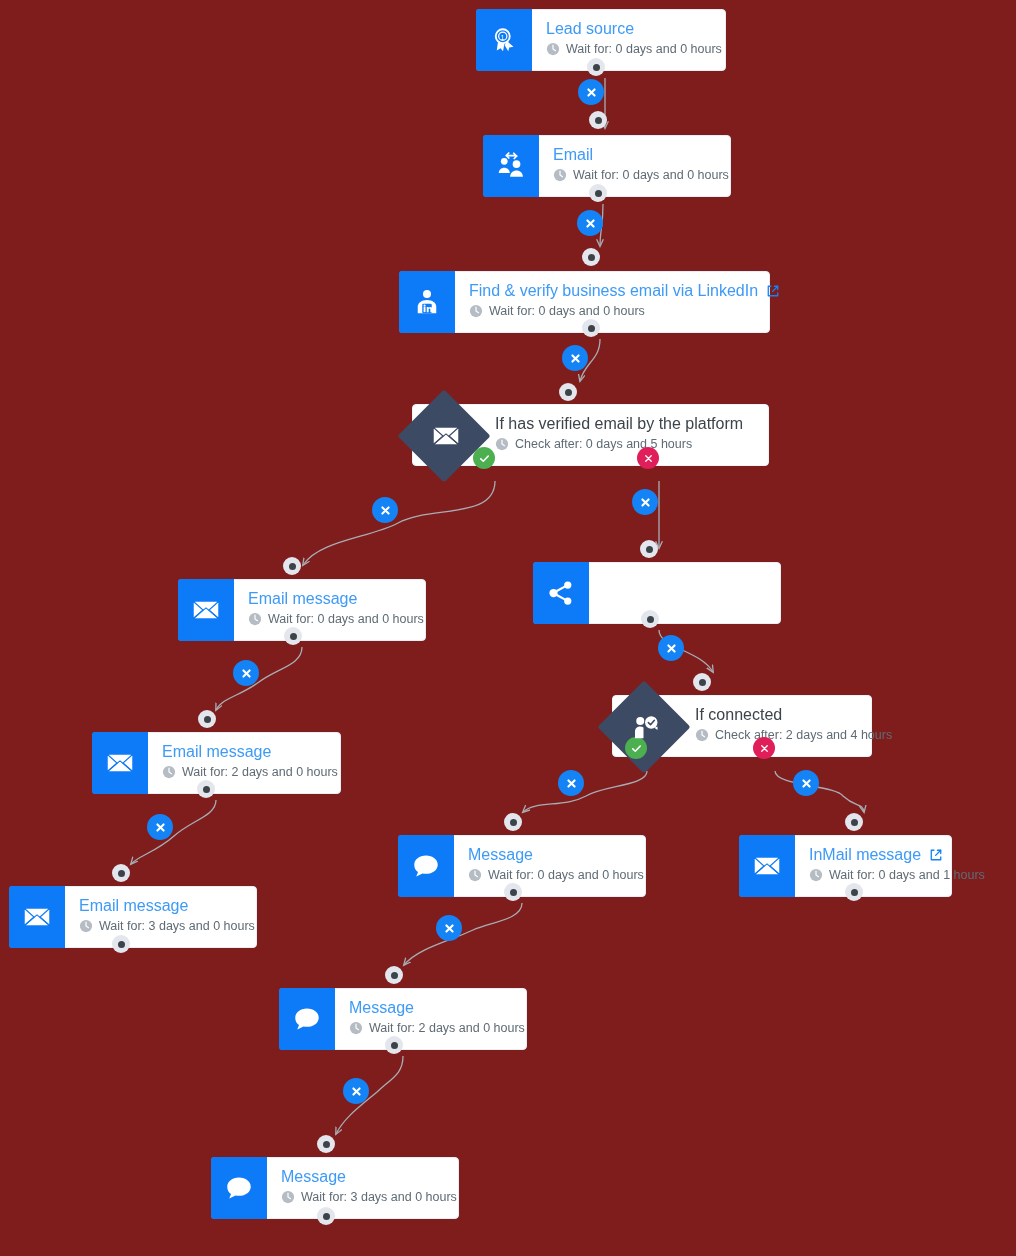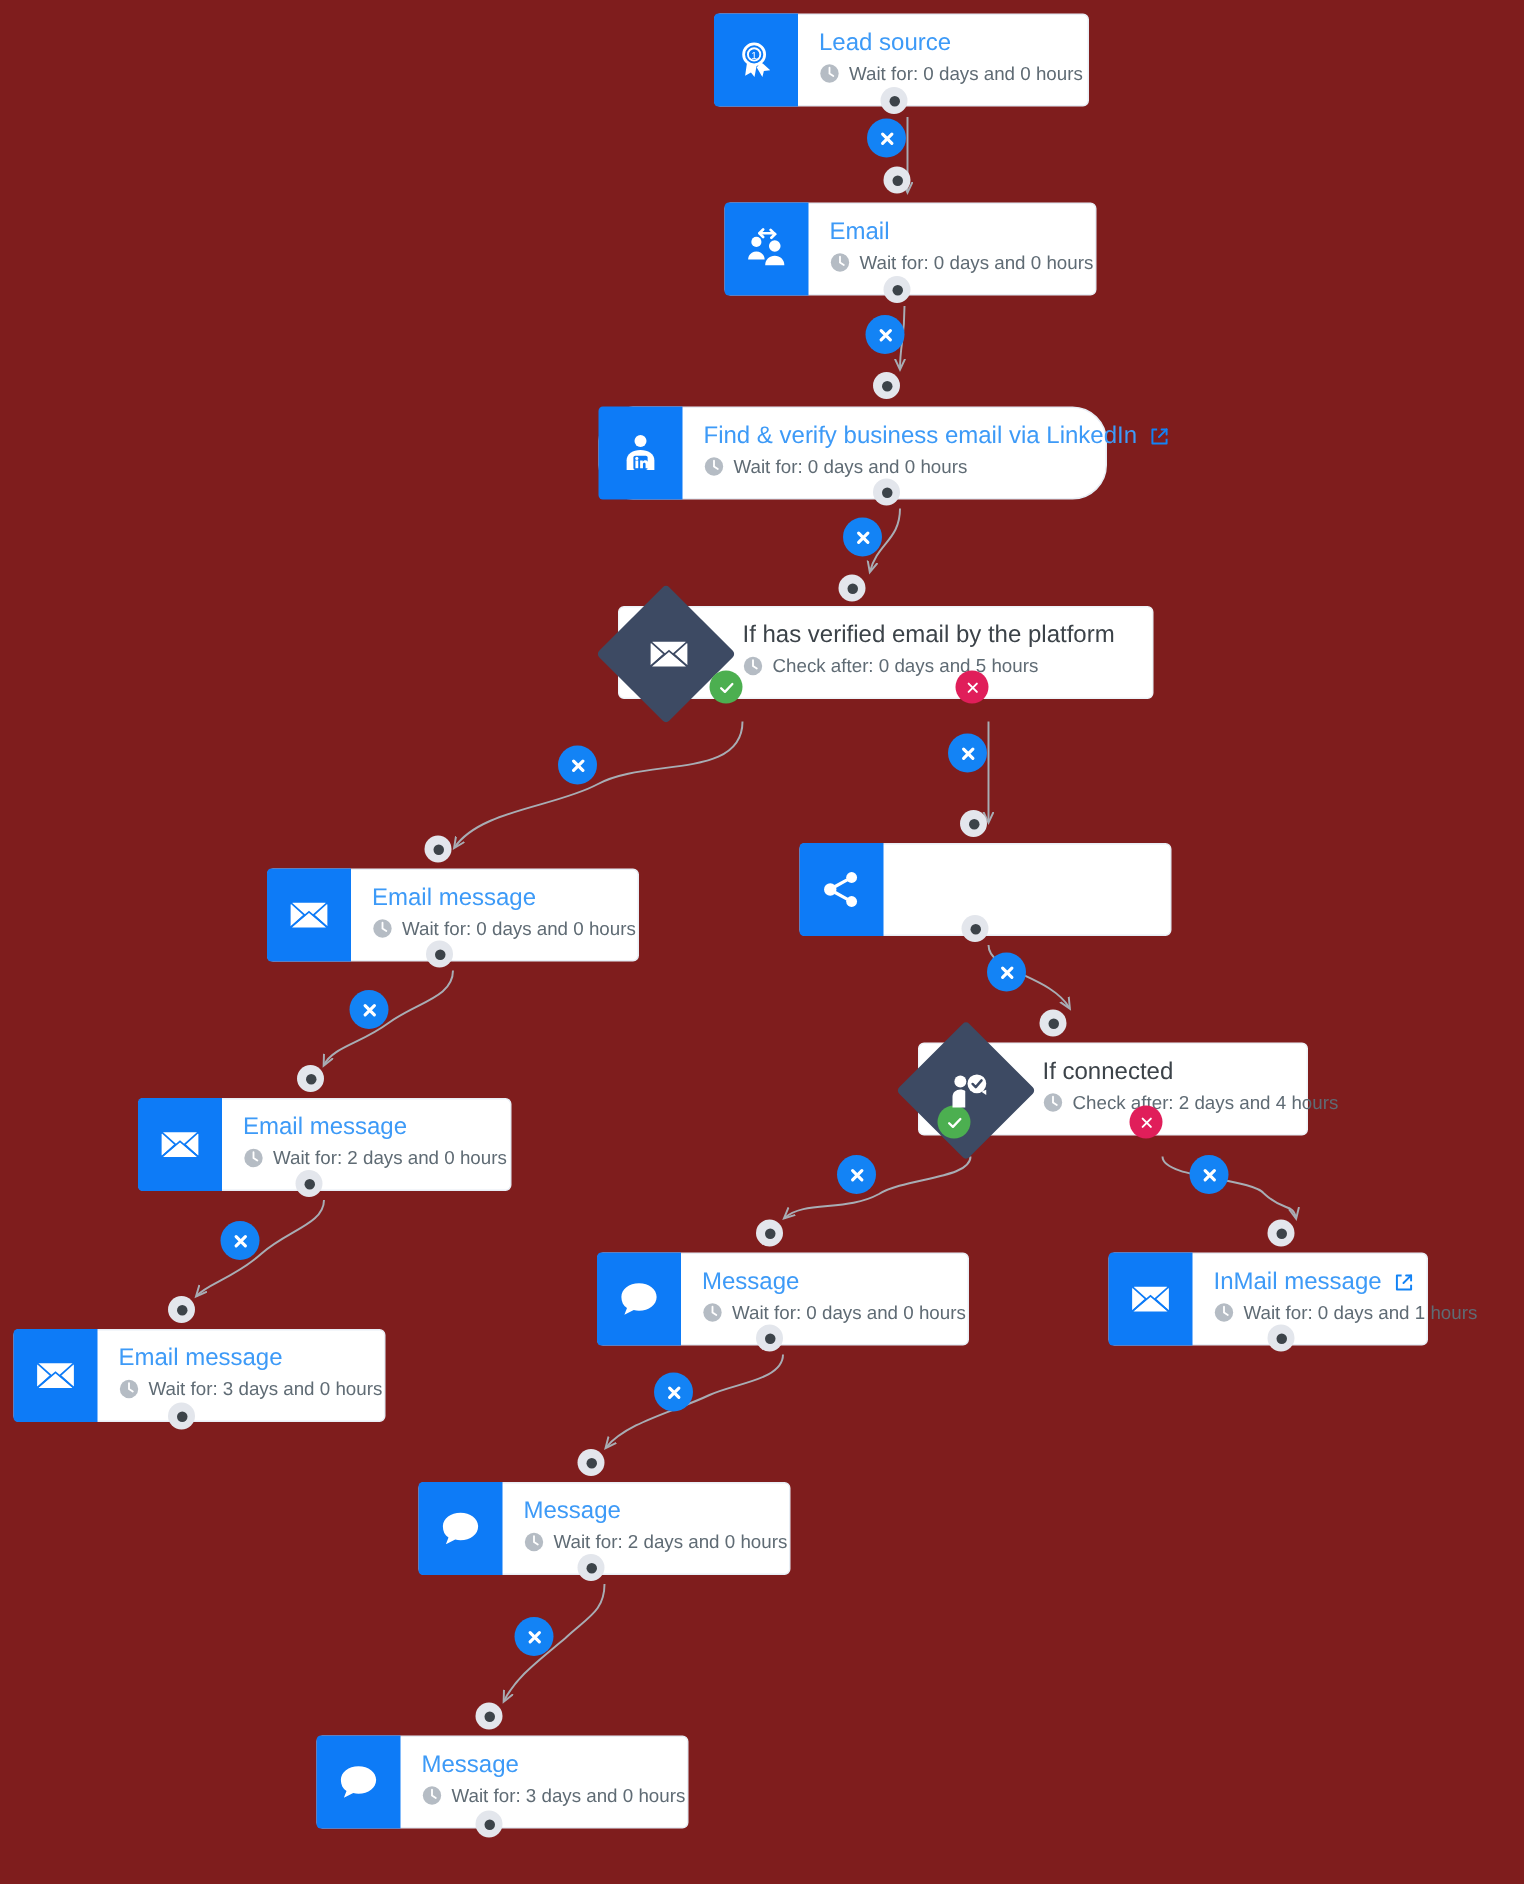--- a/index.html
+++ b/index.html
@@ -230,21 +230,21 @@
             <span>
               <svg class="clock-icon" width="14" height="14" viewBox="0 0 16 16">
                 <circle cx="8" cy="8" r="7" fill="#b5bcc4"></circle>
                 <path d="M8 3.6 V8 L10.9 9.9" stroke="#ffffff" stroke-width="1.4" fill="none" stroke-linecap="round"></path>
               </svg>
             </span>
             <span>Wait for: 0 days and 0 hours</span>
           </div>
         </div>
       </div>
-      <div class="node" style="left: 399px; top: 271px; width: 339px; border-radius: 23px;">
+      <div class="node" style="left: 399px; top: 271px; width: 371px;">
         <div class="node-icon">
           <svg width="30" height="30" viewBox="0 0 24 24" fill="none">
             <circle cx="12" cy="5.6" r="3.2" fill="#ffffff"></circle>
             <path d="M4.6 21 v-5.2 c0-3.2 3.3-5.4 7.4-5.4 s7.4 2.2 7.4 5.4 V21 z" fill="#ffffff"></path>
             <rect x="8.2" y="13.4" width="7.6" height="7.6" rx="1" fill="#0d7bf7"></rect>
             <rect x="9.3" y="16" width="1.5" height="4.1" fill="#ffffff"></rect>
             <circle cx="10.05" cy="14.9" r="0.85" fill="#ffffff"></circle>
             <path d="M11.8 20.1 v-4.1 h1.4 v0.6 c0.4-0.5 0.9-0.7 1.4-0.7 1 0 1.6 0.7 1.6 1.8 v2.4 h-1.5 v-2.1 c0-0.5-0.2-0.8-0.7-0.8 -0.4 0-0.7 0.3-0.7 0.8 v2.1 z" fill="#ffffff"></path>
           </svg>
         </div>

